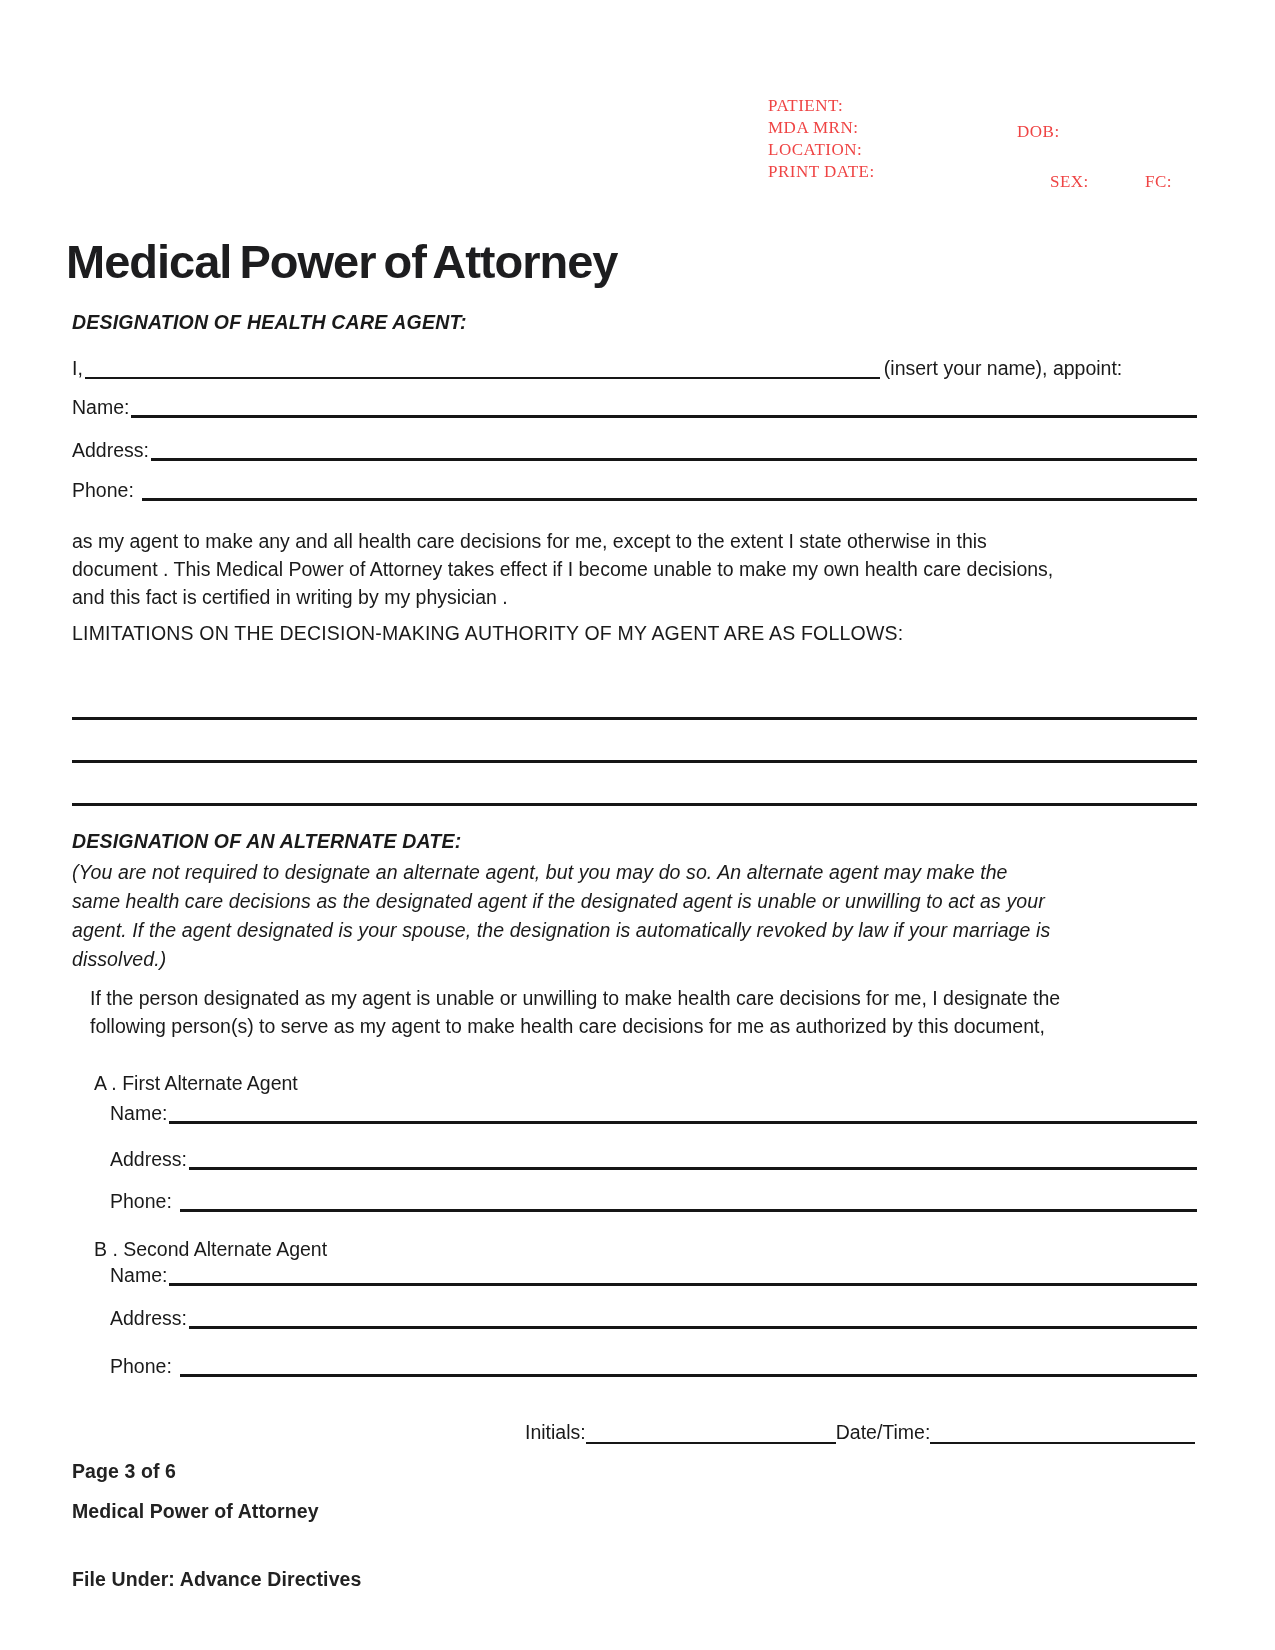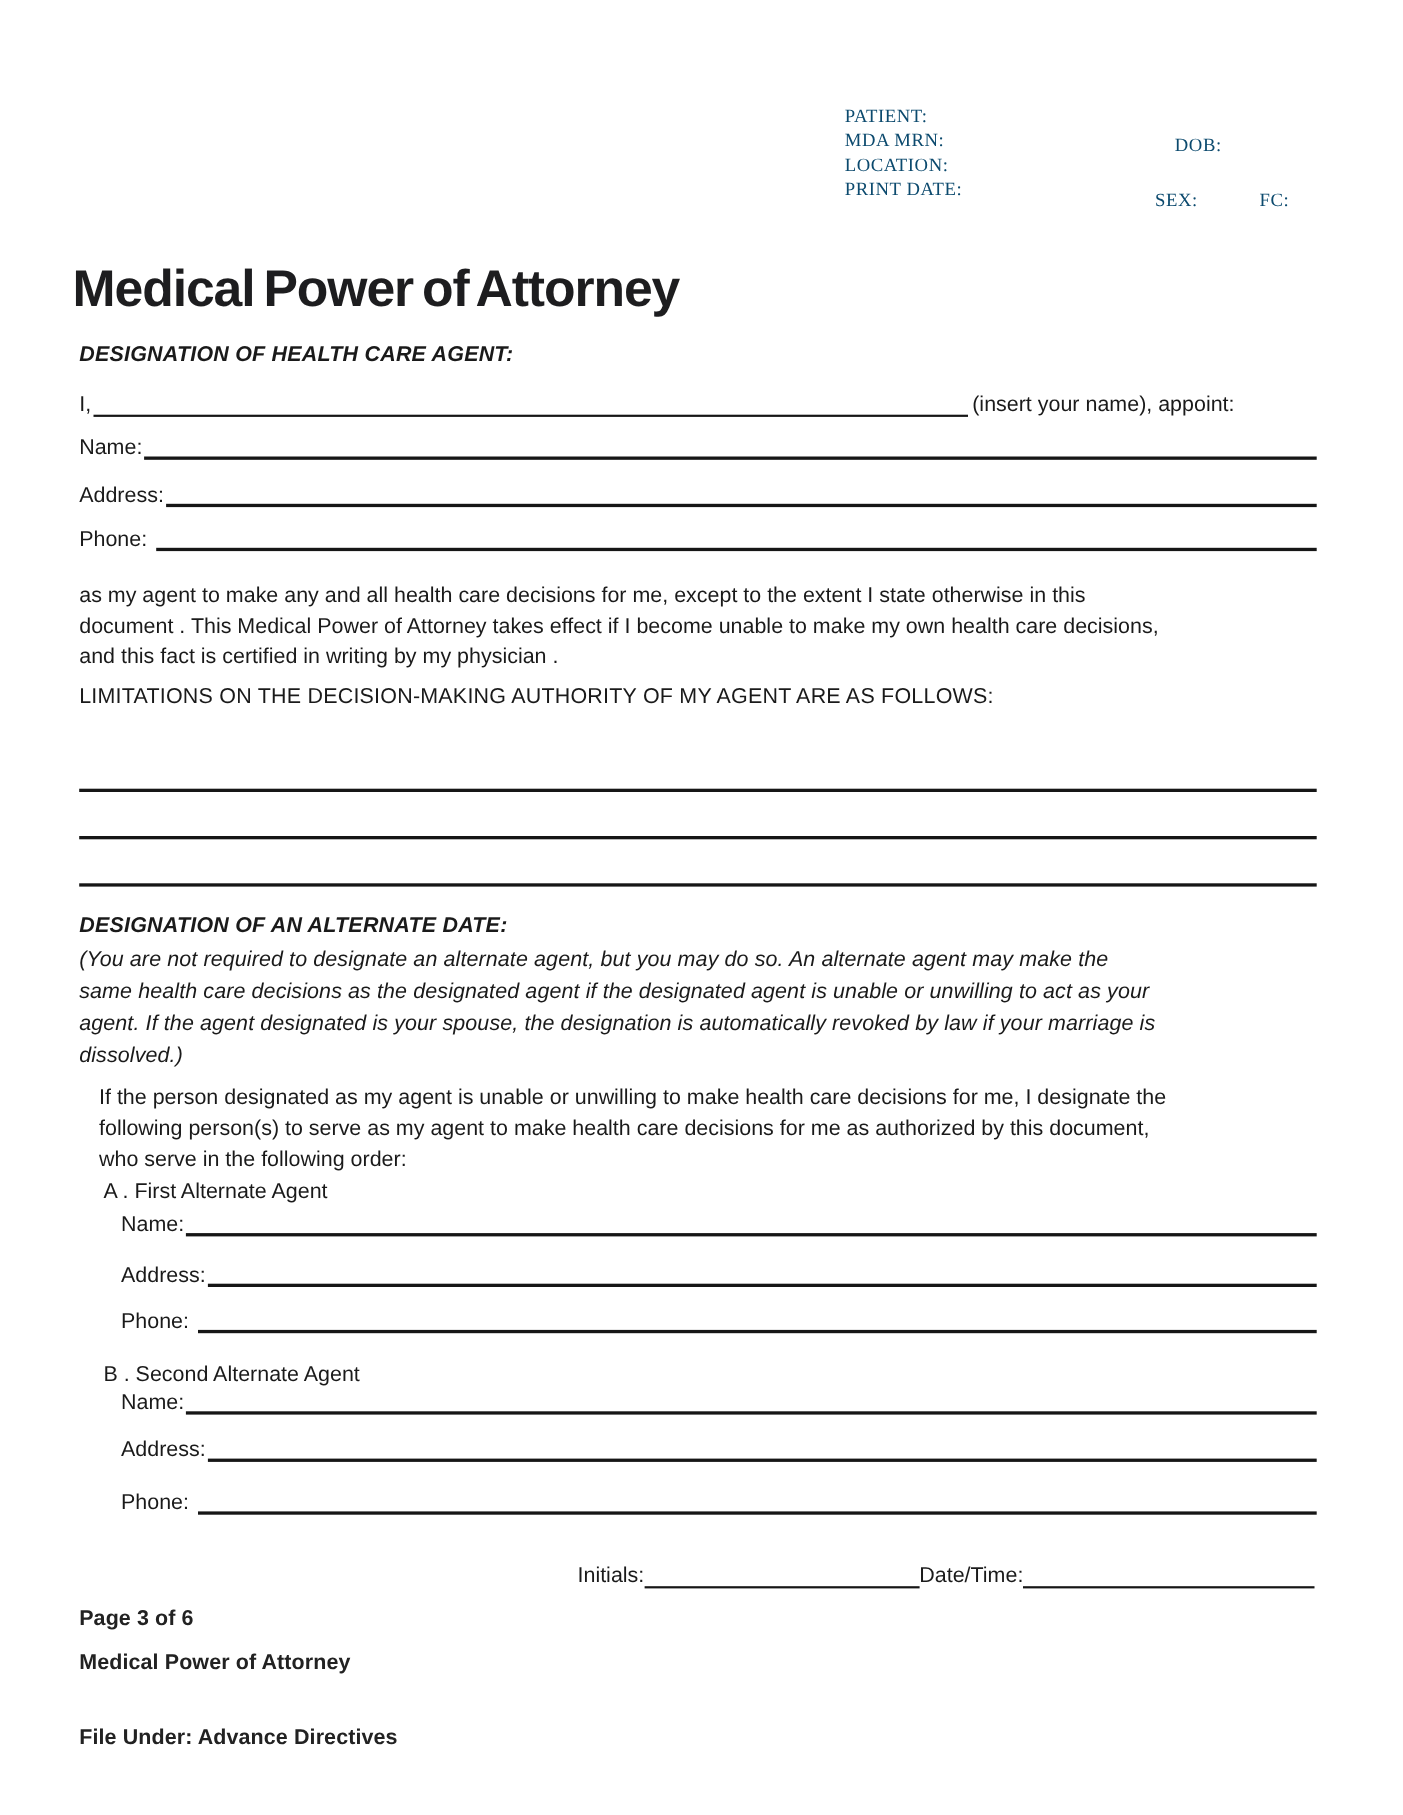--- a/index.html
+++ b/index.html
@@ -11,21 +11,21 @@
     font-family:"Liberation Sans", sans-serif;
     color:#1a1a1a;
   }
 
   
   .meta {
     position:absolute;
     font-family:"Liberation Serif", serif;
     font-size:17px;
     letter-spacing:0.5px;
-    color:#0c4a6e;
+    color:#ef4444;
     white-space:nowrap;
   }
 
   
   .doc-title {
     position:absolute;
     left:66px; top:234px;
     font-size:47px;
     font-weight:700;
     letter-spacing:-1px;
@@ -94,21 +94,21 @@
 </style>
 </head>
 <body>
 
 <div class="page">
 
   <div class="meta" style="left:768px; top:96px;">PATIENT:</div>
   <div class="meta" style="left:768px; top:118px;">MDA MRN:</div>
   <div class="meta" style="left:768px; top:140px;">LOCATION:</div>
   <div class="meta" style="left:768px; top:162px;">PRINT DATE:</div>
-  <div class="meta" style="left:1068px; top:122px;text-align:center;">DOB:</div>
+  <div class="meta" style="left:1017px; top:122px;text-align:center;">DOB:</div>
   <div class="meta" style="left:1050px; top:172px;">SEX:</div>
   <div class="meta" style="left:1145px; top:172px;">FC:</div>
 
   <div class="doc-title">Medical Power of Attorney</div>
 
   <div class="sec-head" style="top:311px;">DESIGNATION OF HEALTH CARE AGENT:</div>
 
   <div class="row" style="top:352px;">
     <span class="lbl">I,</span>
     <span class="fill thin fixed"></span>
@@ -147,21 +147,20 @@
   <div class="para it" style="top:858px;">
     <div>(You are not required to designate an alternate agent, but you may do so. An alternate agent may make the</div>
     <div>same health care decisions as the designated agent if the designated agent is unable or unwilling to act as your</div>
     <div>agent. If the agent designated is your spouse, the designation is automatically revoked by law if your marriage is</div>
     <div>dissolved.)</div>
   </div>
 
   <div class="para" style="top:984px;margin-left:18px;">
     <div>If the person designated as my agent is unable or unwilling to make health care decisions for me, I designate the</div>
     <div>following person(s) to serve as my agent to make health care decisions for me as authorized by this document,</div>
-    <div>who serve in the following order:</div>
   </div>
 
   <div class="alt-label" style="top:1072px;">A . First Alternate Agent</div>
 
   <div class="row indent" style="top:1097px;">
     <span class="lbl">Name:</span>
     <span class="fill"></span>
   </div>
   <div class="row indent" style="top:1143px;">
     <span class="lbl">Address:</span>

